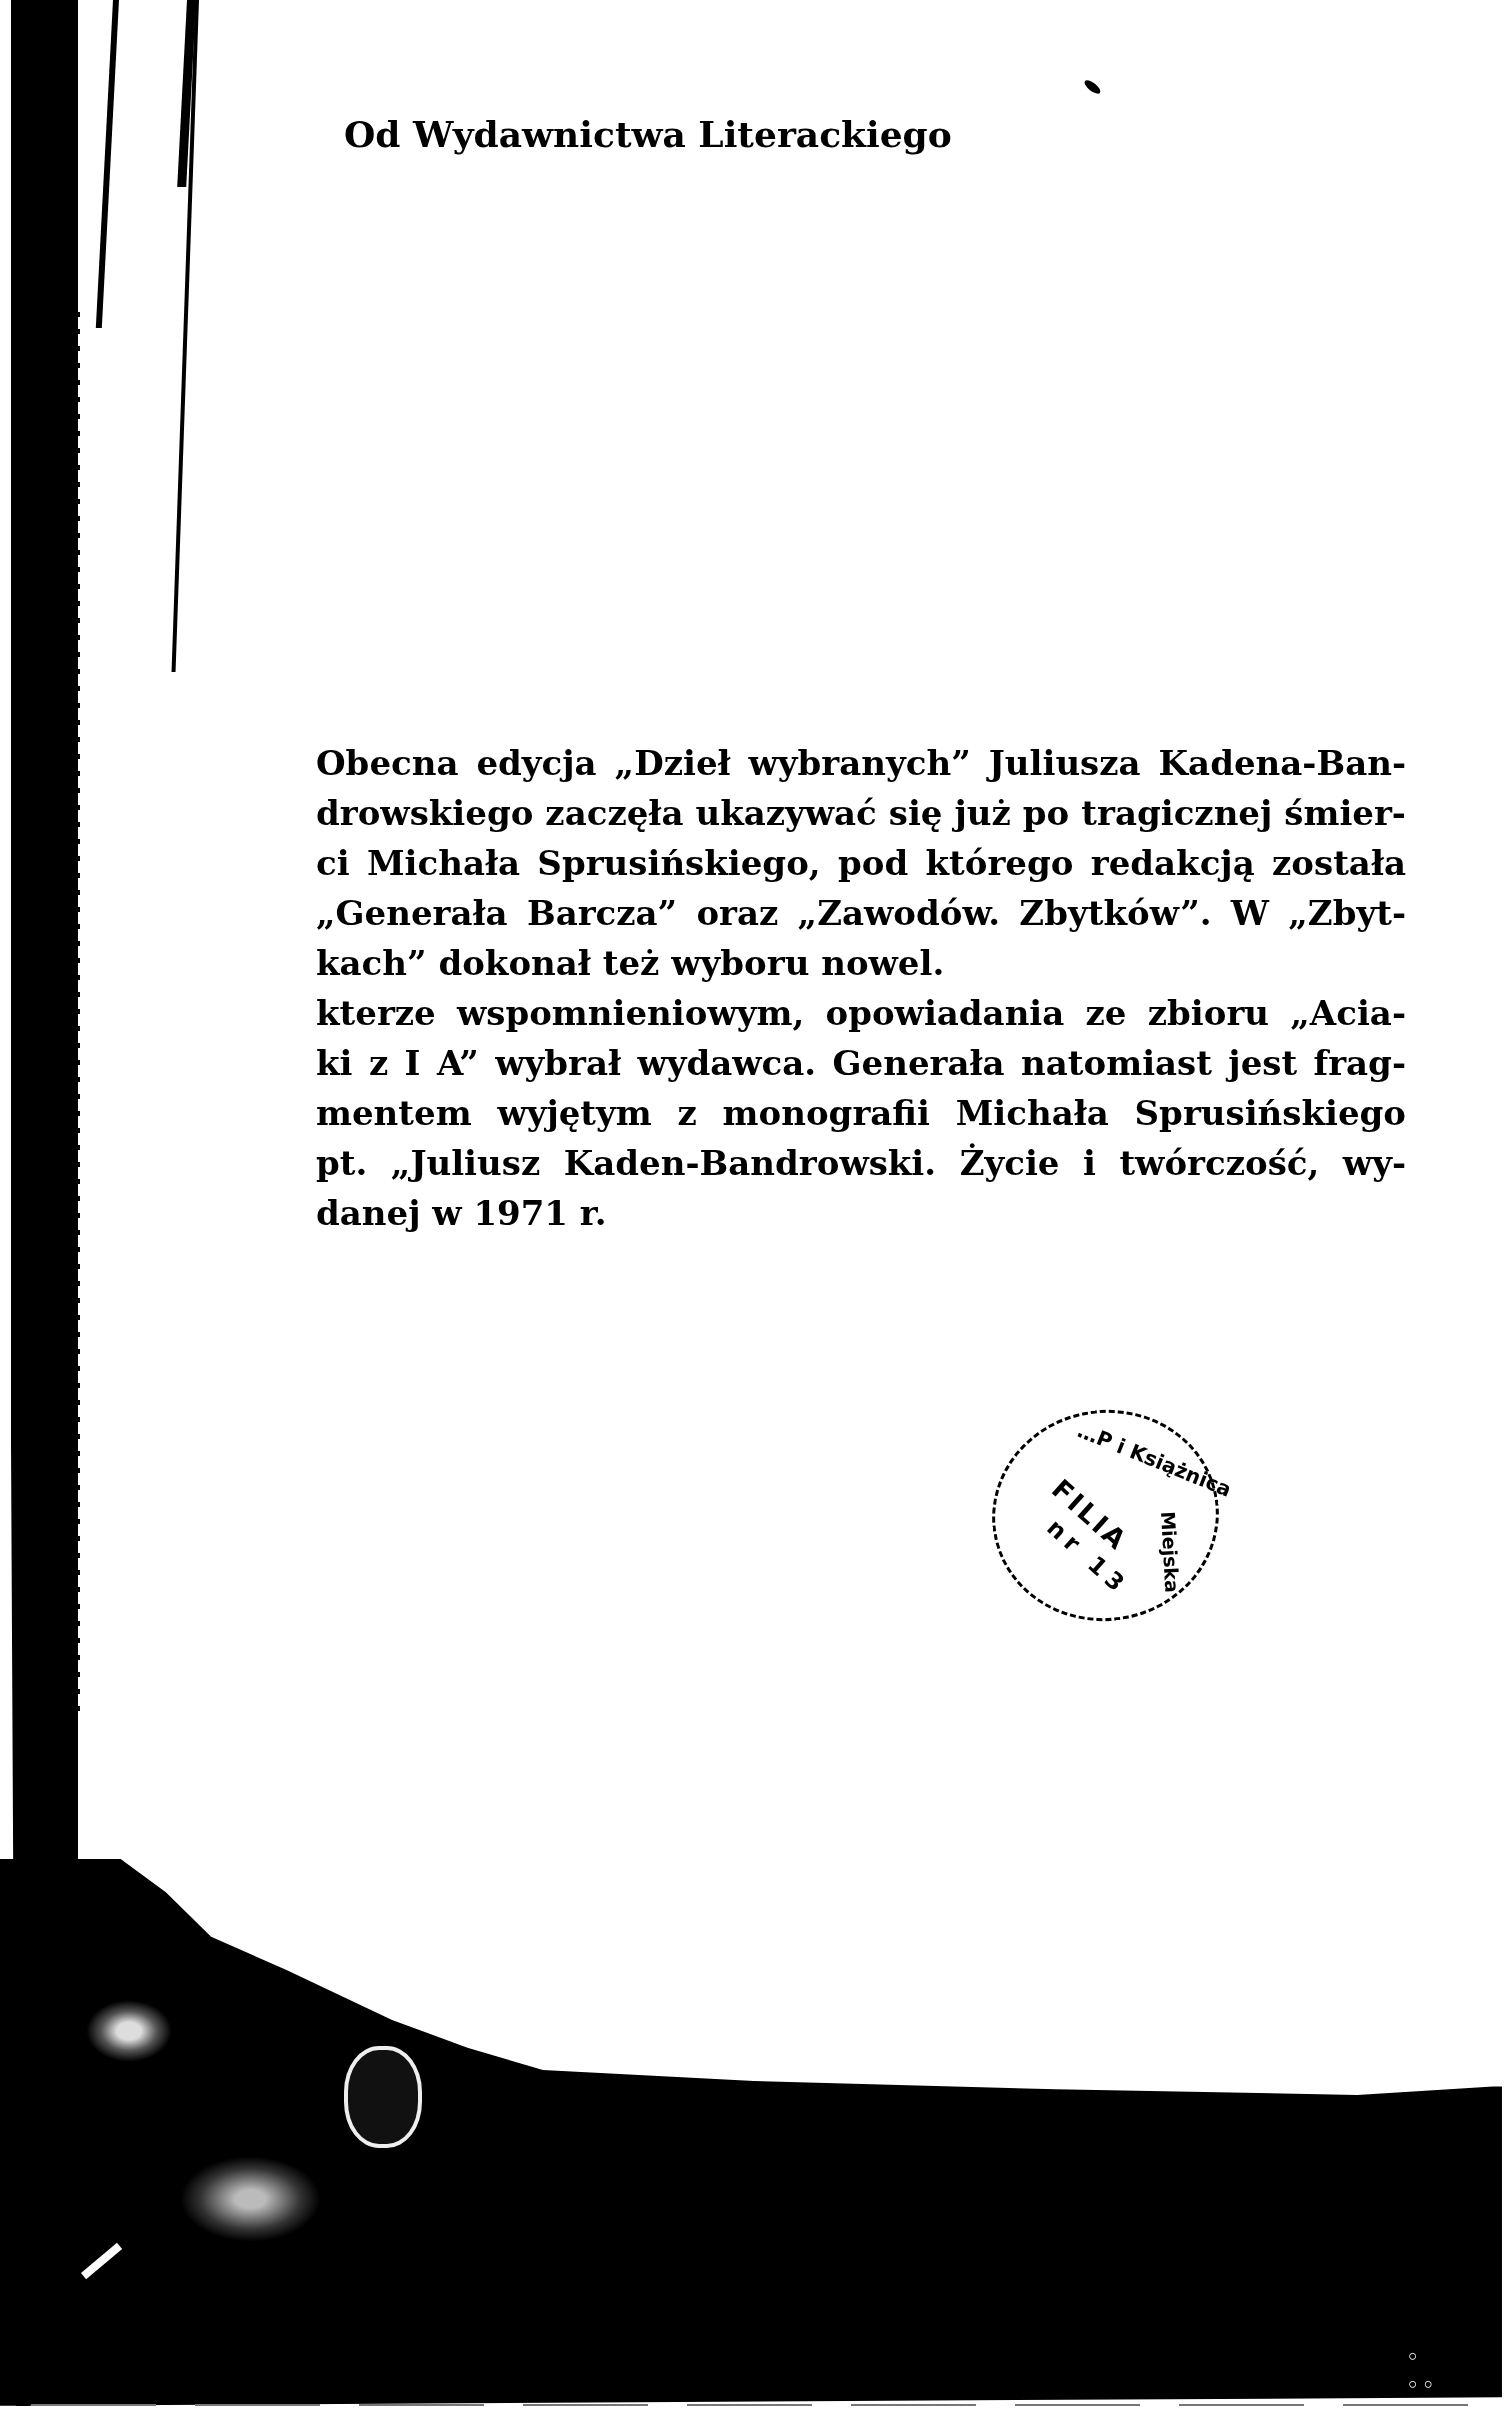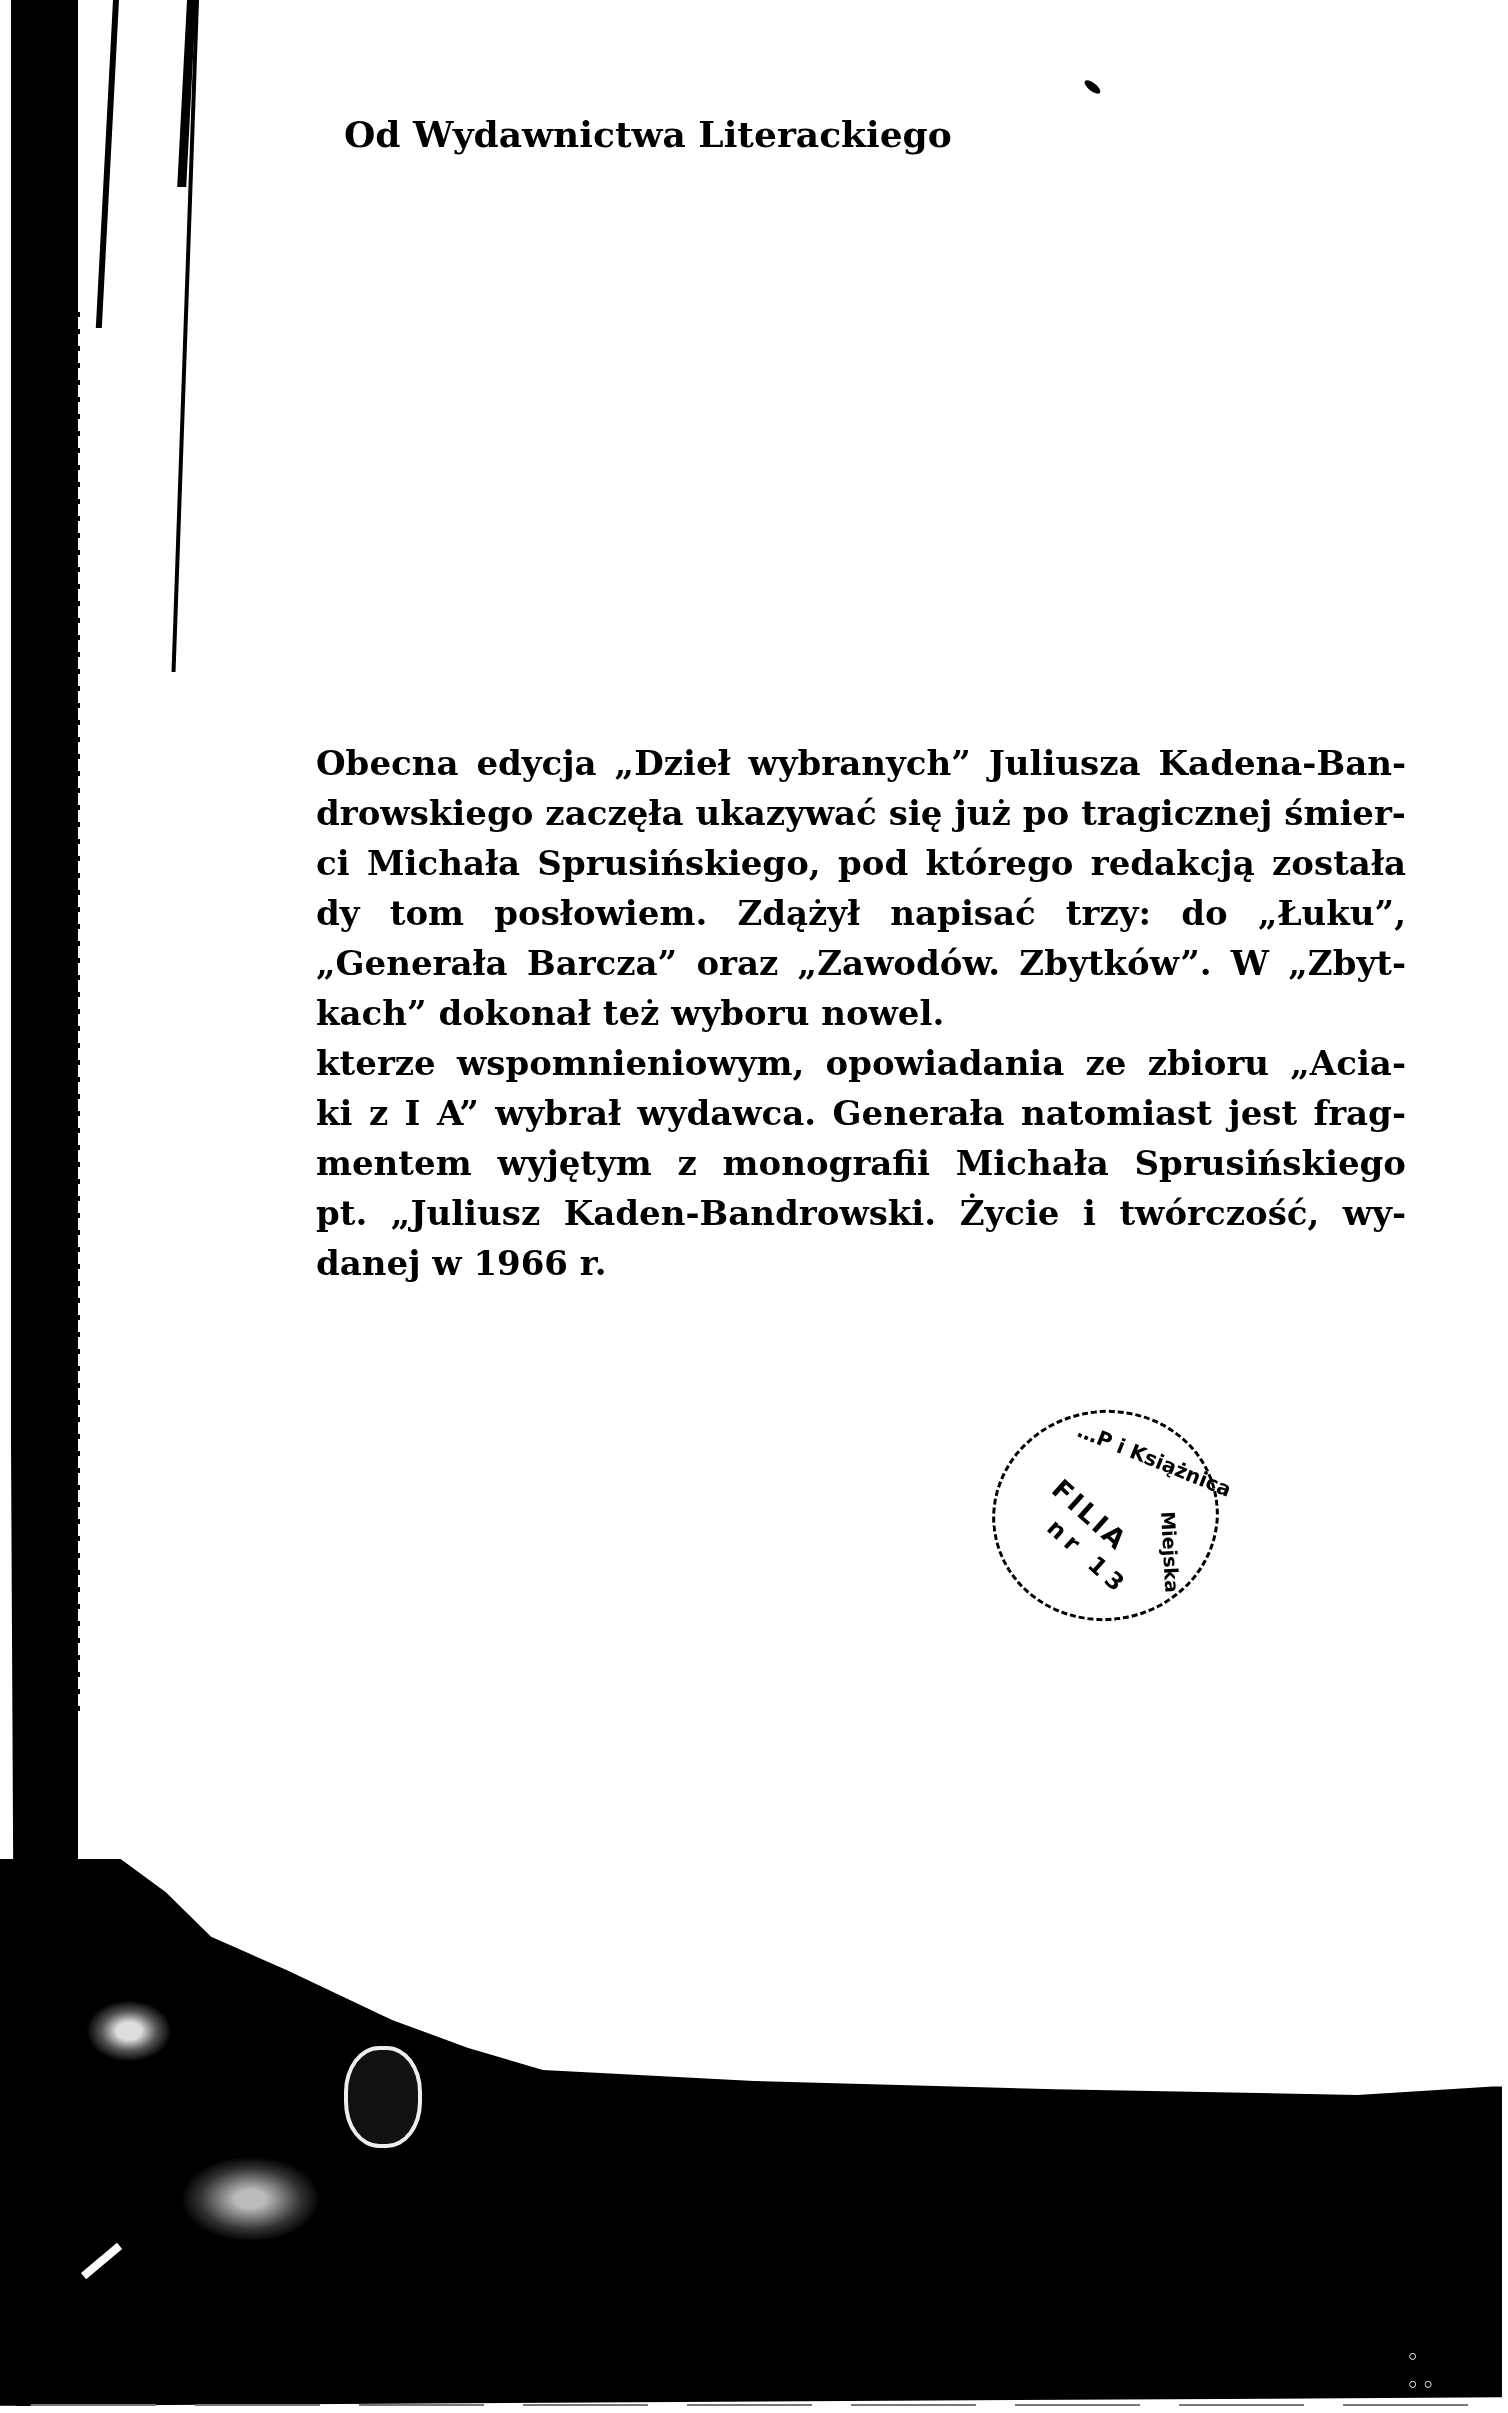--- a/index.html
+++ b/index.html
@@ -257,30 +257,29 @@
   <div class="spine-dots"></div>
   <div class="tick-mark"></div>
 
   <div class="heading">Od Wydawnictwa Literackiego</div>
 
   <div class="body-text">
     <div>
       <span class="line">Obecna edycja „Dzieł wybranych” Juliusza Kadena-Ban-</span>
       <span class="line">drowskiego zaczęła ukazywać się już po tragicznej śmier-</span>
       <span class="line">ci Michała Sprusińskiego, pod którego redakcją została</span>
-      <span class="line">dy tom posłowiem. Zdążył napisać trzy: do „Łuku”,</span>
       <span class="line">„Generała Barcza” oraz „Zawodów. Zbytków”. W „Zbyt-</span>
       <span class="line last">kach” dokonał też wyboru nowel.</span>
     </div>
     <div>
       <span class="line">kterze wspomnieniowym, opowiadania ze zbioru „Acia-</span>
       <span class="line">ki z I A” wybrał wydawca. Generała natomiast jest frag-</span>
       <span class="line">mentem wyjętym z monografii Michała Sprusińskiego</span>
       <span class="line">pt. „Juliusz Kaden-Bandrowski. Życie i twórczość, wy-</span>
-      <span class="line last">danej w 1966 r.</span>
+      <span class="line last">danej w 1971 r.</span>
     </div>
   </div>
 
   <div class="stamp">
     <span class="stamp-arc-text">…P i Książnica</span>
     <span class="stamp-arc-text-2">Miejska</span>
     <span class="stamp-center">FILIA</span>
     <span class="stamp-number">nr 13</span>
   </div>
 

